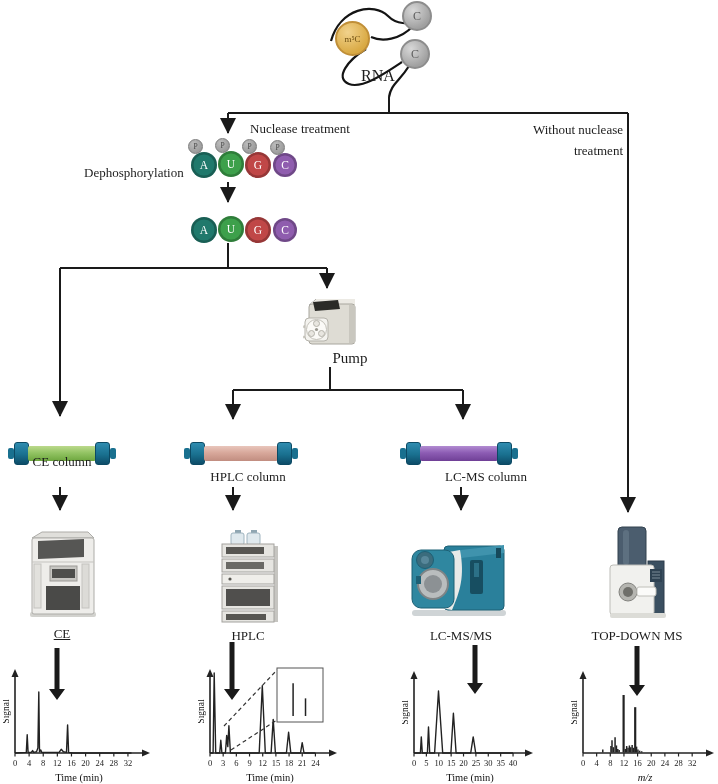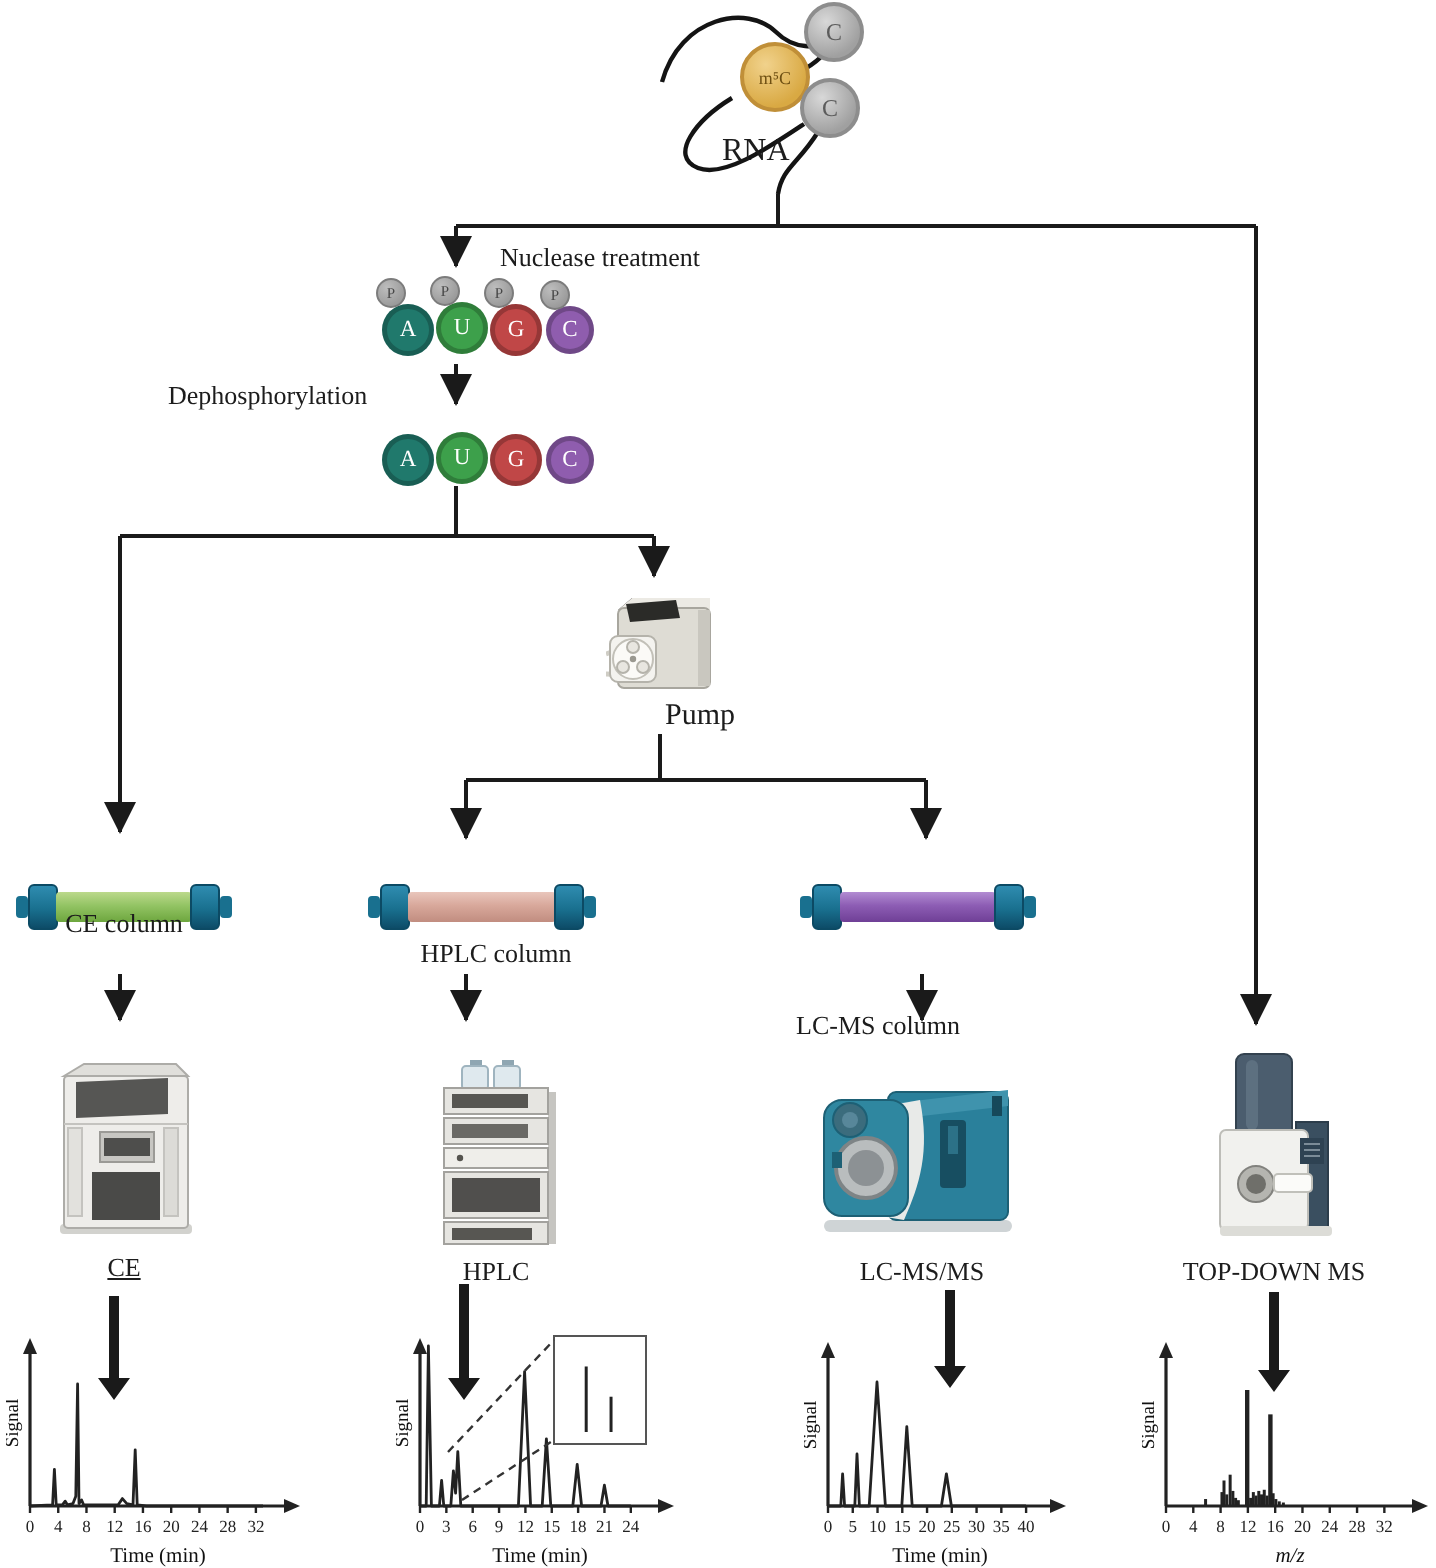--- a/index.html
+++ b/index.html
@@ -67,30 +67,31 @@
       <path d="M54.5,648 H59.5 V689 H65 L57,700 L49,689 H54.5 Z"></path>
       <path d="M229.5,642 H234.5 V689 H240 L232,700 L224,689 H229.5 Z"></path>
       <path d="M472.5,645 H477.5 V683 H483 L475,694 L467,683 H472.5 Z"></path>
       <path d="M634.5,646 H639.5 V685 H645 L637,696 L629,685 H634.5 Z"></path>
     </g>
   </svg>
 
   <div class="bead gray" style="left:402px;top:1px;width:26px;height:26px;font-size:12px;">
       <span>C</span>
     </div>
-  <div class="bead gold" style="left:370px;top:21px;width:31px;height:31px;font-size:9px;">
+  <div class="bead gold" style="left:335px;top:21px;width:31px;height:31px;font-size:9px;">
       <span>m⁵C</span>
     </div>
   <div class="bead gray" style="left:400px;top:39px;width:26px;height:26px;font-size:12px;">
       <span>C</span>
     </div>
   <div class="lbl" style="left:361px;top:67px;font-size:16px;">RNA</div>
 
   <div class="lbl" style="left:250px;top:121px;">Nuclease treatment</div>
-  <div class="lbl" style="left:84px;top:190px;">Dephosphorylation</div>
+  <div class="lbl" style="left:503px;top:120px;width:120px;white-space:normal;text-align:right;line-height:1.6;">Without nuclease treatment</div>
+  <div class="lbl" style="left:84px;top:165px;">Dephosphorylation</div>
 
   <div>
     <div class="nt" style="left: 191px; top: 152px; background: rgb(32, 121, 108);">
         <span class="p-badge">P</span>
         <span>A</span>
       </div>
     <div class="nt" style="left: 218px; top: 151px; background: rgb(61, 160, 75);">
         <span class="p-badge">P</span>
         <span>U</span>
       </div>
@@ -154,21 +155,21 @@
   </div>
   <div class="lbl ctr" style="left:248px;top:469px;">HPLC column</div>
 
   <div class="column" style="left:400px;top:442px;width:118px;">
     <span class="nub" style="background: rgb(25, 112, 143);"></span>
       <span class="cap" style="background: linear-gradient(rgb(47, 140, 176), rgb(25, 112, 143) 55%, rgb(13, 76, 104));"></span>
       <span class="cbody" style="background: linear-gradient(rgb(178, 140, 210), rgb(141, 93, 180) 45%, rgb(111, 63, 150));"></span>
       <span class="cap" style="background: linear-gradient(rgb(47, 140, 176), rgb(25, 112, 143) 55%, rgb(13, 76, 104));"></span>
       <span class="nub" style="background: rgb(25, 112, 143);"></span>
   </div>
-  <div class="lbl ctr" style="left:439px;top:469px;margin-top:36px;">LC-MS column</div>
+  <div class="lbl ctr" style="left:486px;top:469px;">LC-MS column</div>
 
   <svg class="inst" style="left:26px;top:528px;" width="76" height="92" viewBox="0 0 76 92">
     <rect x="4" y="84" width="66" height="5" rx="2" fill="#d2d2ce"></rect>
     <polygon points="6,10 16,4 62,4 68,10" fill="#e0dfdb" stroke="#adaca8"></polygon>
     <rect x="6" y="10" width="62" height="76" rx="2" fill="#eeedea" stroke="#adaca8"></rect>
     <polygon points="12,13 58,11 58,29 12,31" fill="#565654"></polygon>
     <line x1="6" y1="34" x2="68" y2="34" stroke="#c4c3bf"></line>
     <rect x="8" y="36" width="7" height="44" fill="#e2e1dd" stroke="#c4c3bf"></rect>
     <rect x="24" y="38" width="27" height="15" fill="#c7c6c2" stroke="#9b9a96"></rect>
     <rect x="26" y="41" width="23" height="9" fill="#4e4e4c"></rect>

